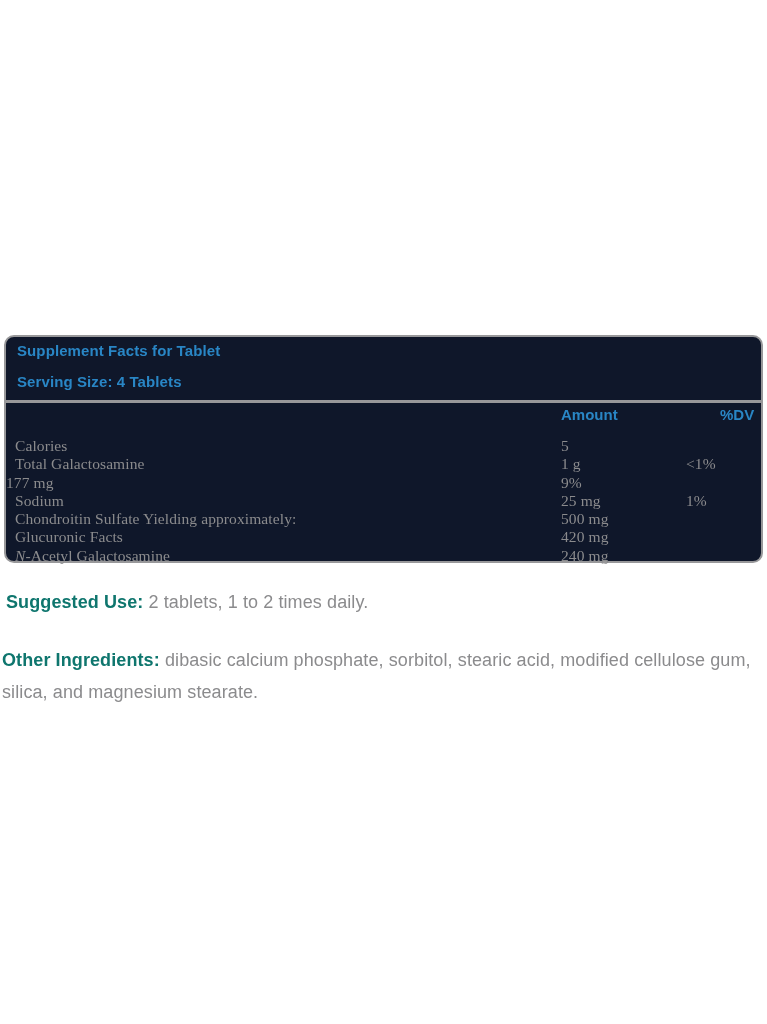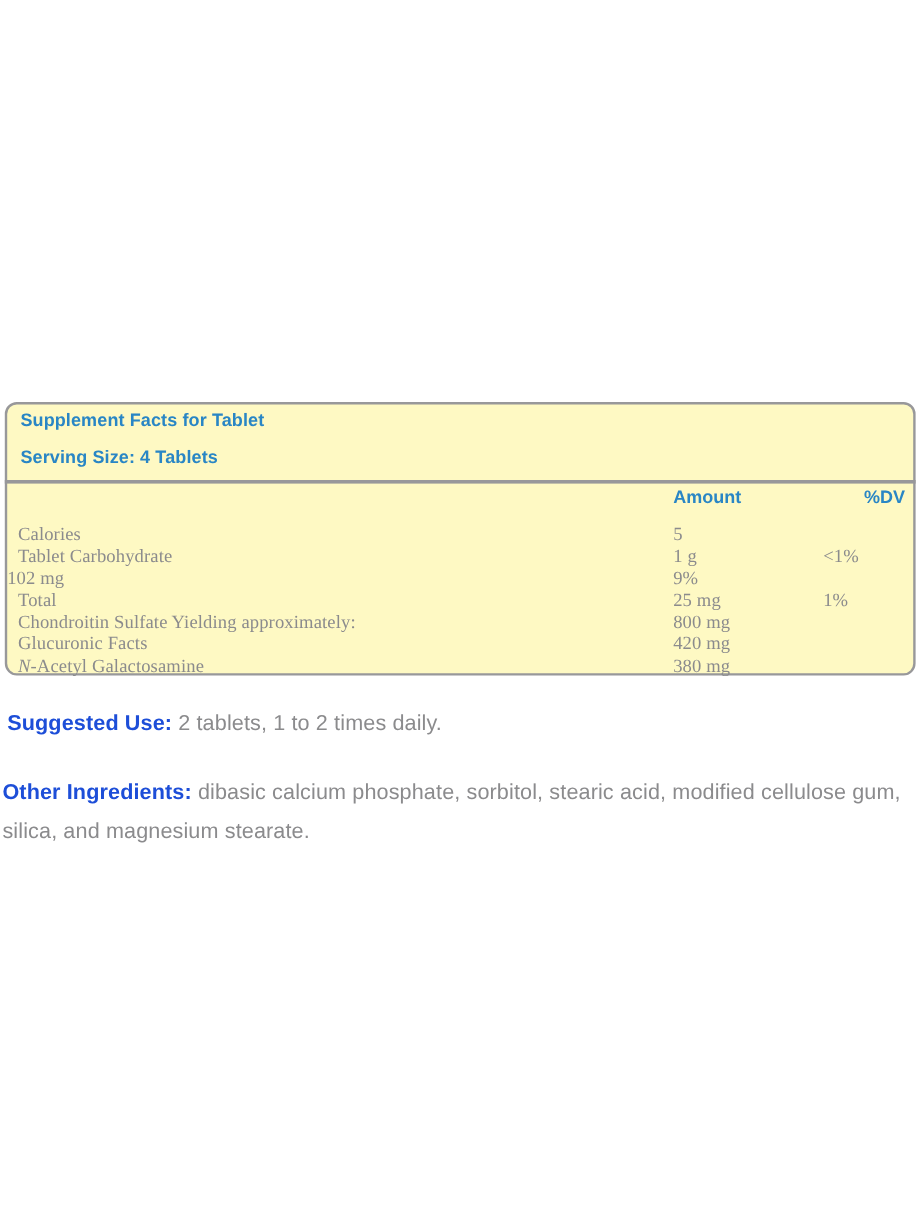--- a/index.html
+++ b/index.html
@@ -10,21 +10,21 @@
   }
   body { position: relative; overflow: hidden; }
 
   
   .panel {
     position: absolute;
     left: 4px; top: 335px;
     width: 759px; height: 228px;
     border: 2px solid #98989a;
     border-radius: 10px;
-    background: #fef9c3;
+    background: #0f172a;
   }
   .panel-title {
     position: absolute; left: 11px; top: 5px;
     color: #2986c5; font-weight: bold; font-size: 15px;
     letter-spacing: 0.1px;
   }
   .serving-size {
     position: absolute; left: 11px; top: 36px;
     color: #2986c5; font-weight: bold; font-size: 15px;
     letter-spacing: 0.1px;
@@ -61,67 +61,67 @@
     position: absolute; left: 6px; top: 592px;
     font-size: 18px; color: #8b8b8d; letter-spacing: 0.1px;
   }
   .other-ingredients {
     position: absolute; left: 2px; top: 644px;
     width: 752px;
     font-size: 18px; line-height: 32px;
     color: #8b8b8d; letter-spacing: 0.1px;
   }
   .section-label {
-    color: #1d4ed8; font-weight: bold;
+    color: #0f766e; font-weight: bold;
   }
 </style>
 </head>
 <body>
 
 <div class="panel">
   <div class="panel-title">Supplement Facts for Tablet</div>
   <div class="serving-size">Serving Size: 4 Tablets</div>
   <div class="divider"></div>
 
   <div class="col-head amount">Amount</div>
   <div class="col-head dv">%DV</div>
 
   <div class="rows">
     <div class="row">
       <span class="name-cell">Calories</span>
       <span class="amount-cell">5</span>
       <span class="dv-cell"></span>
     </div>
     <div class="row">
-      <span class="name-cell">Tablet Carbohydrate</span>
+      <span class="name-cell">Total Galactosamine</span>
       <span class="amount-cell">1 g</span>
       <span class="dv-cell">&lt;1%</span>
     </div>
     <div class="row">
-      <span class="amount-cell">102 mg</span>
+      <span class="amount-cell">177 mg</span>
       <span class="dv-cell">9%</span>
     </div>
     <div class="row">
-      <span class="name-cell">Total</span>
+      <span class="name-cell">Sodium</span>
       <span class="amount-cell">25 mg</span>
       <span class="dv-cell">1%</span>
     </div>
     <div class="row">
       <span class="name-cell">Chondroitin Sulfate Yielding approximately:</span>
-      <span class="amount-cell">800 mg</span>
+      <span class="amount-cell">500 mg</span>
       <span class="dv-cell"></span>
     </div>
     <div class="row">
       <span class="name-cell">Glucuronic Facts</span>
       <span class="amount-cell">420 mg</span>
       <span class="dv-cell"></span>
     </div>
     <div class="row">
       <span class="name-cell"><span class="italic">N</span><span>-Acetyl Galactosamine</span></span>
-      <span class="amount-cell">380 mg</span>
+      <span class="amount-cell">240 mg</span>
       <span class="dv-cell"></span>
     </div>
   </div>
 </div>
 
 <div class="suggested-use">
   <span class="section-label">Suggested Use:</span><span> 2 tablets, 1 to 2 times daily.</span>
 </div>
 
 <div class="other-ingredients">

